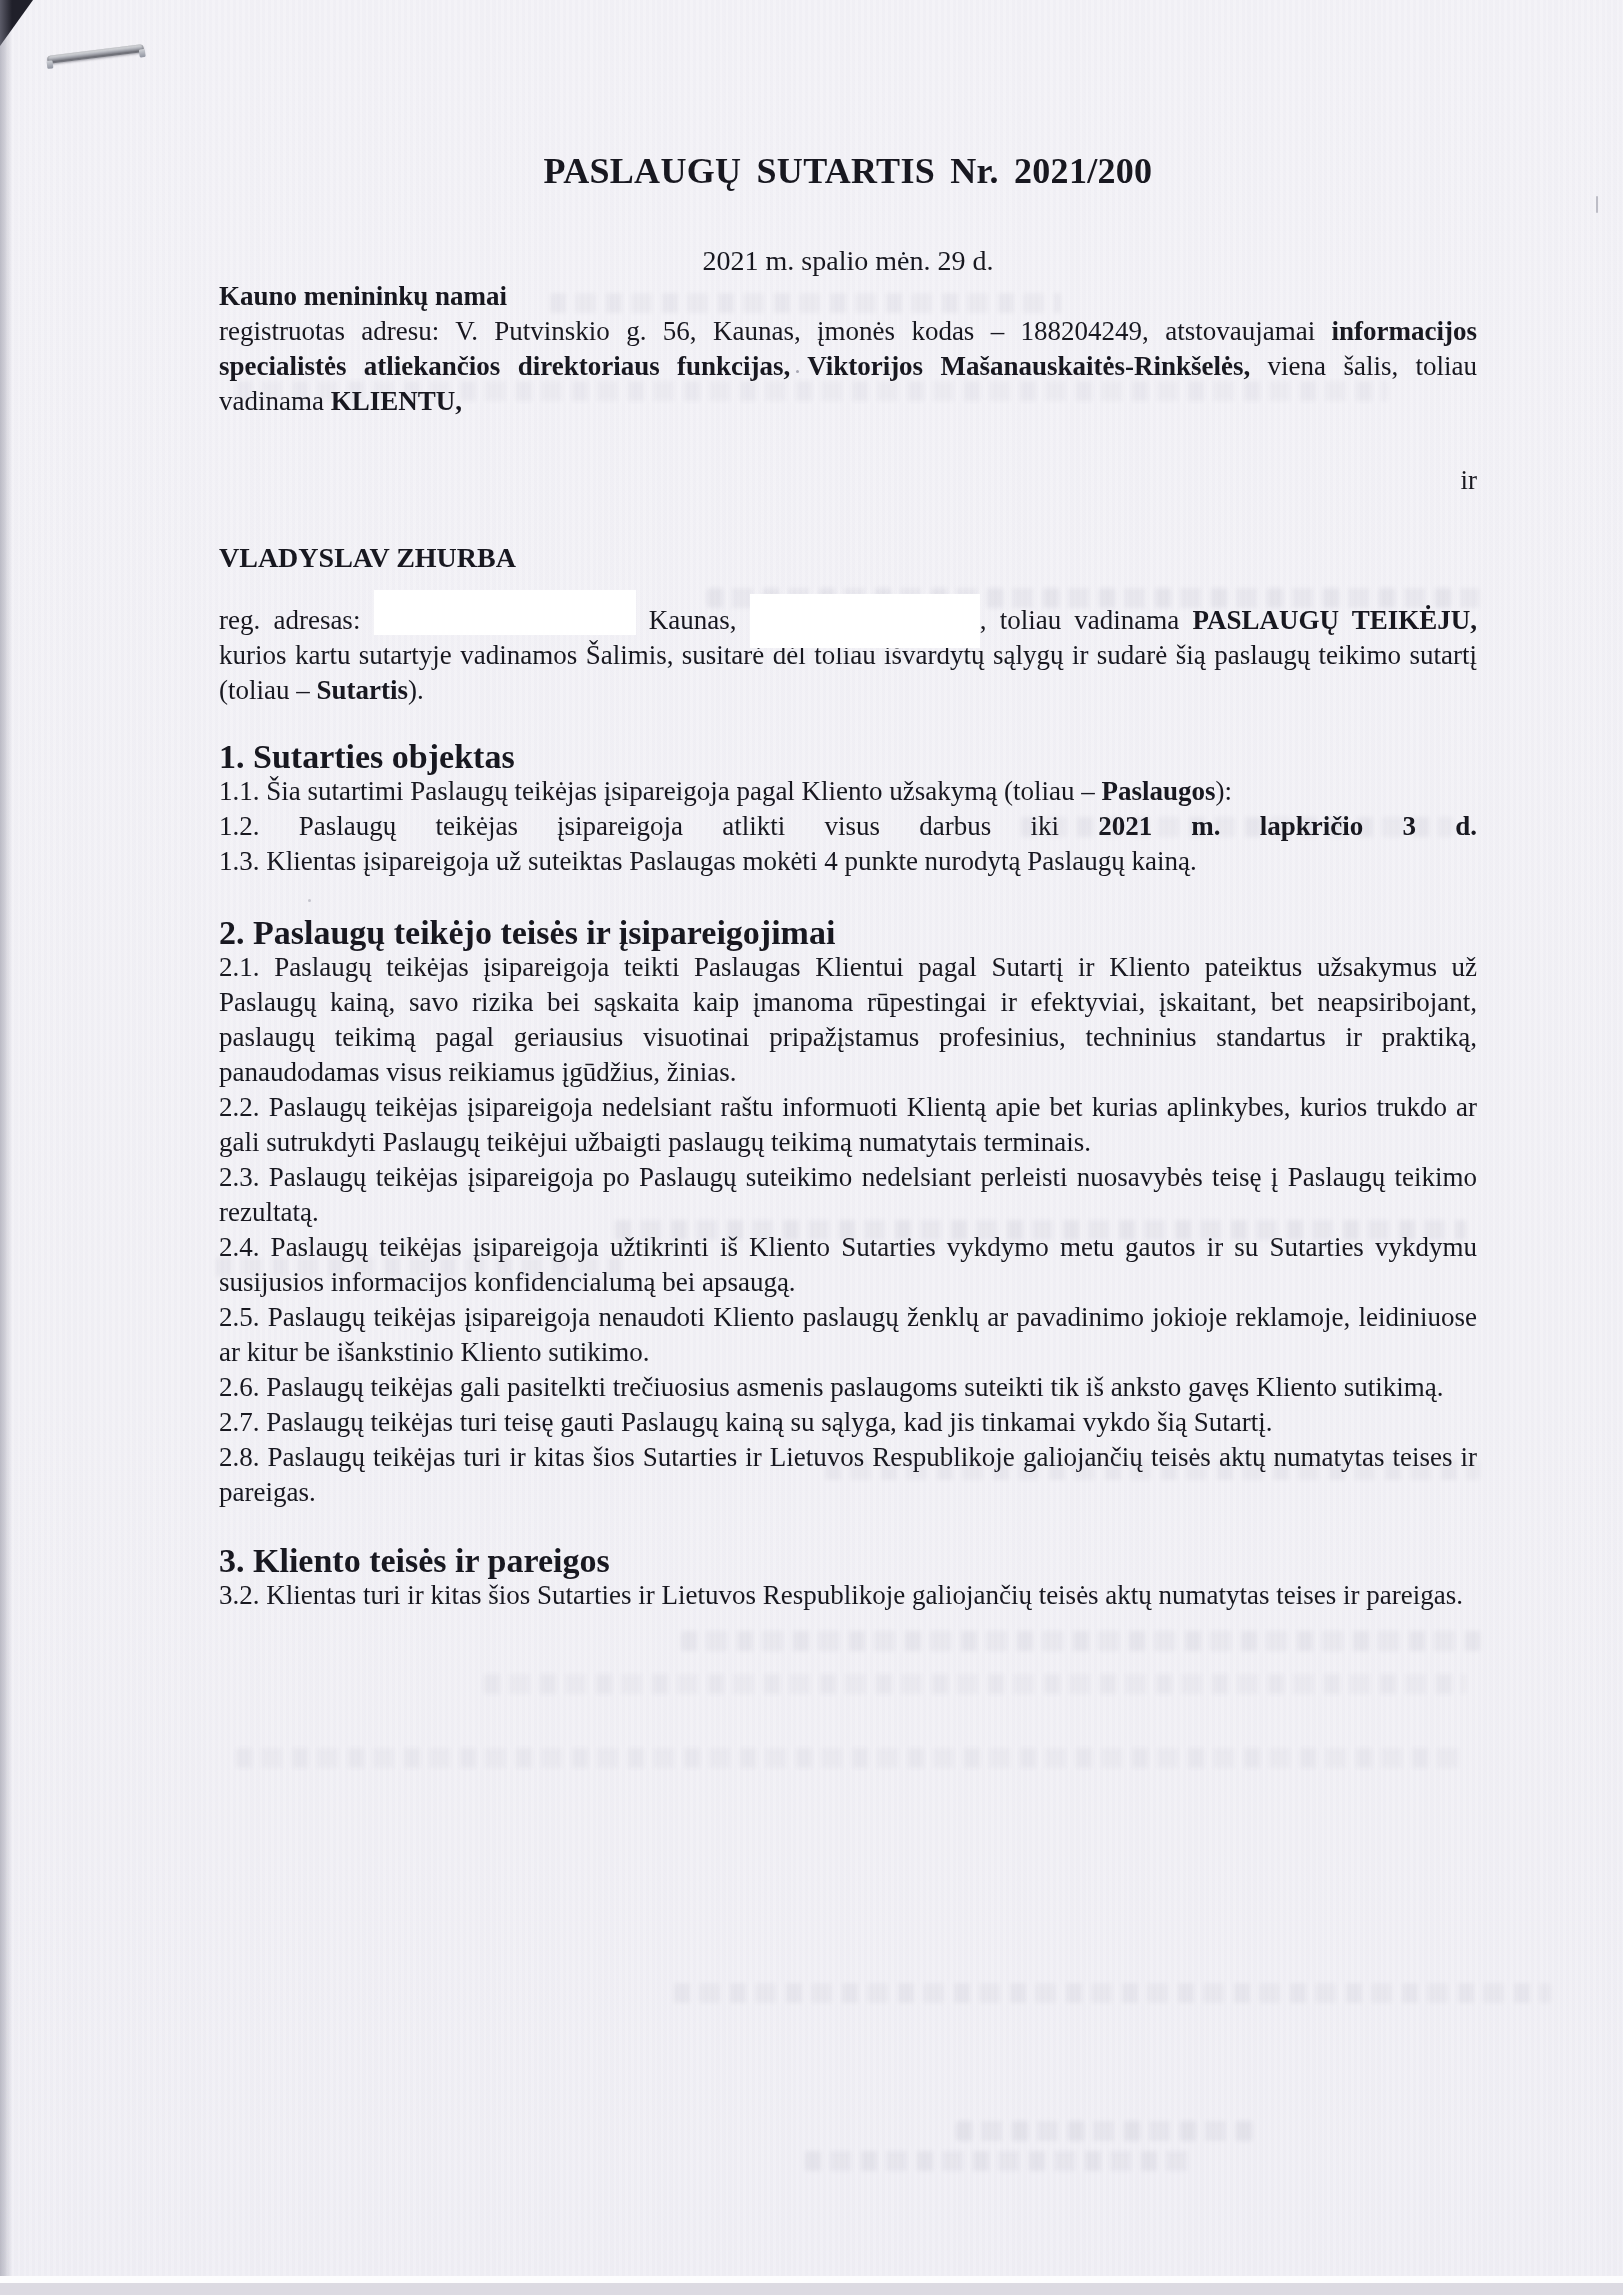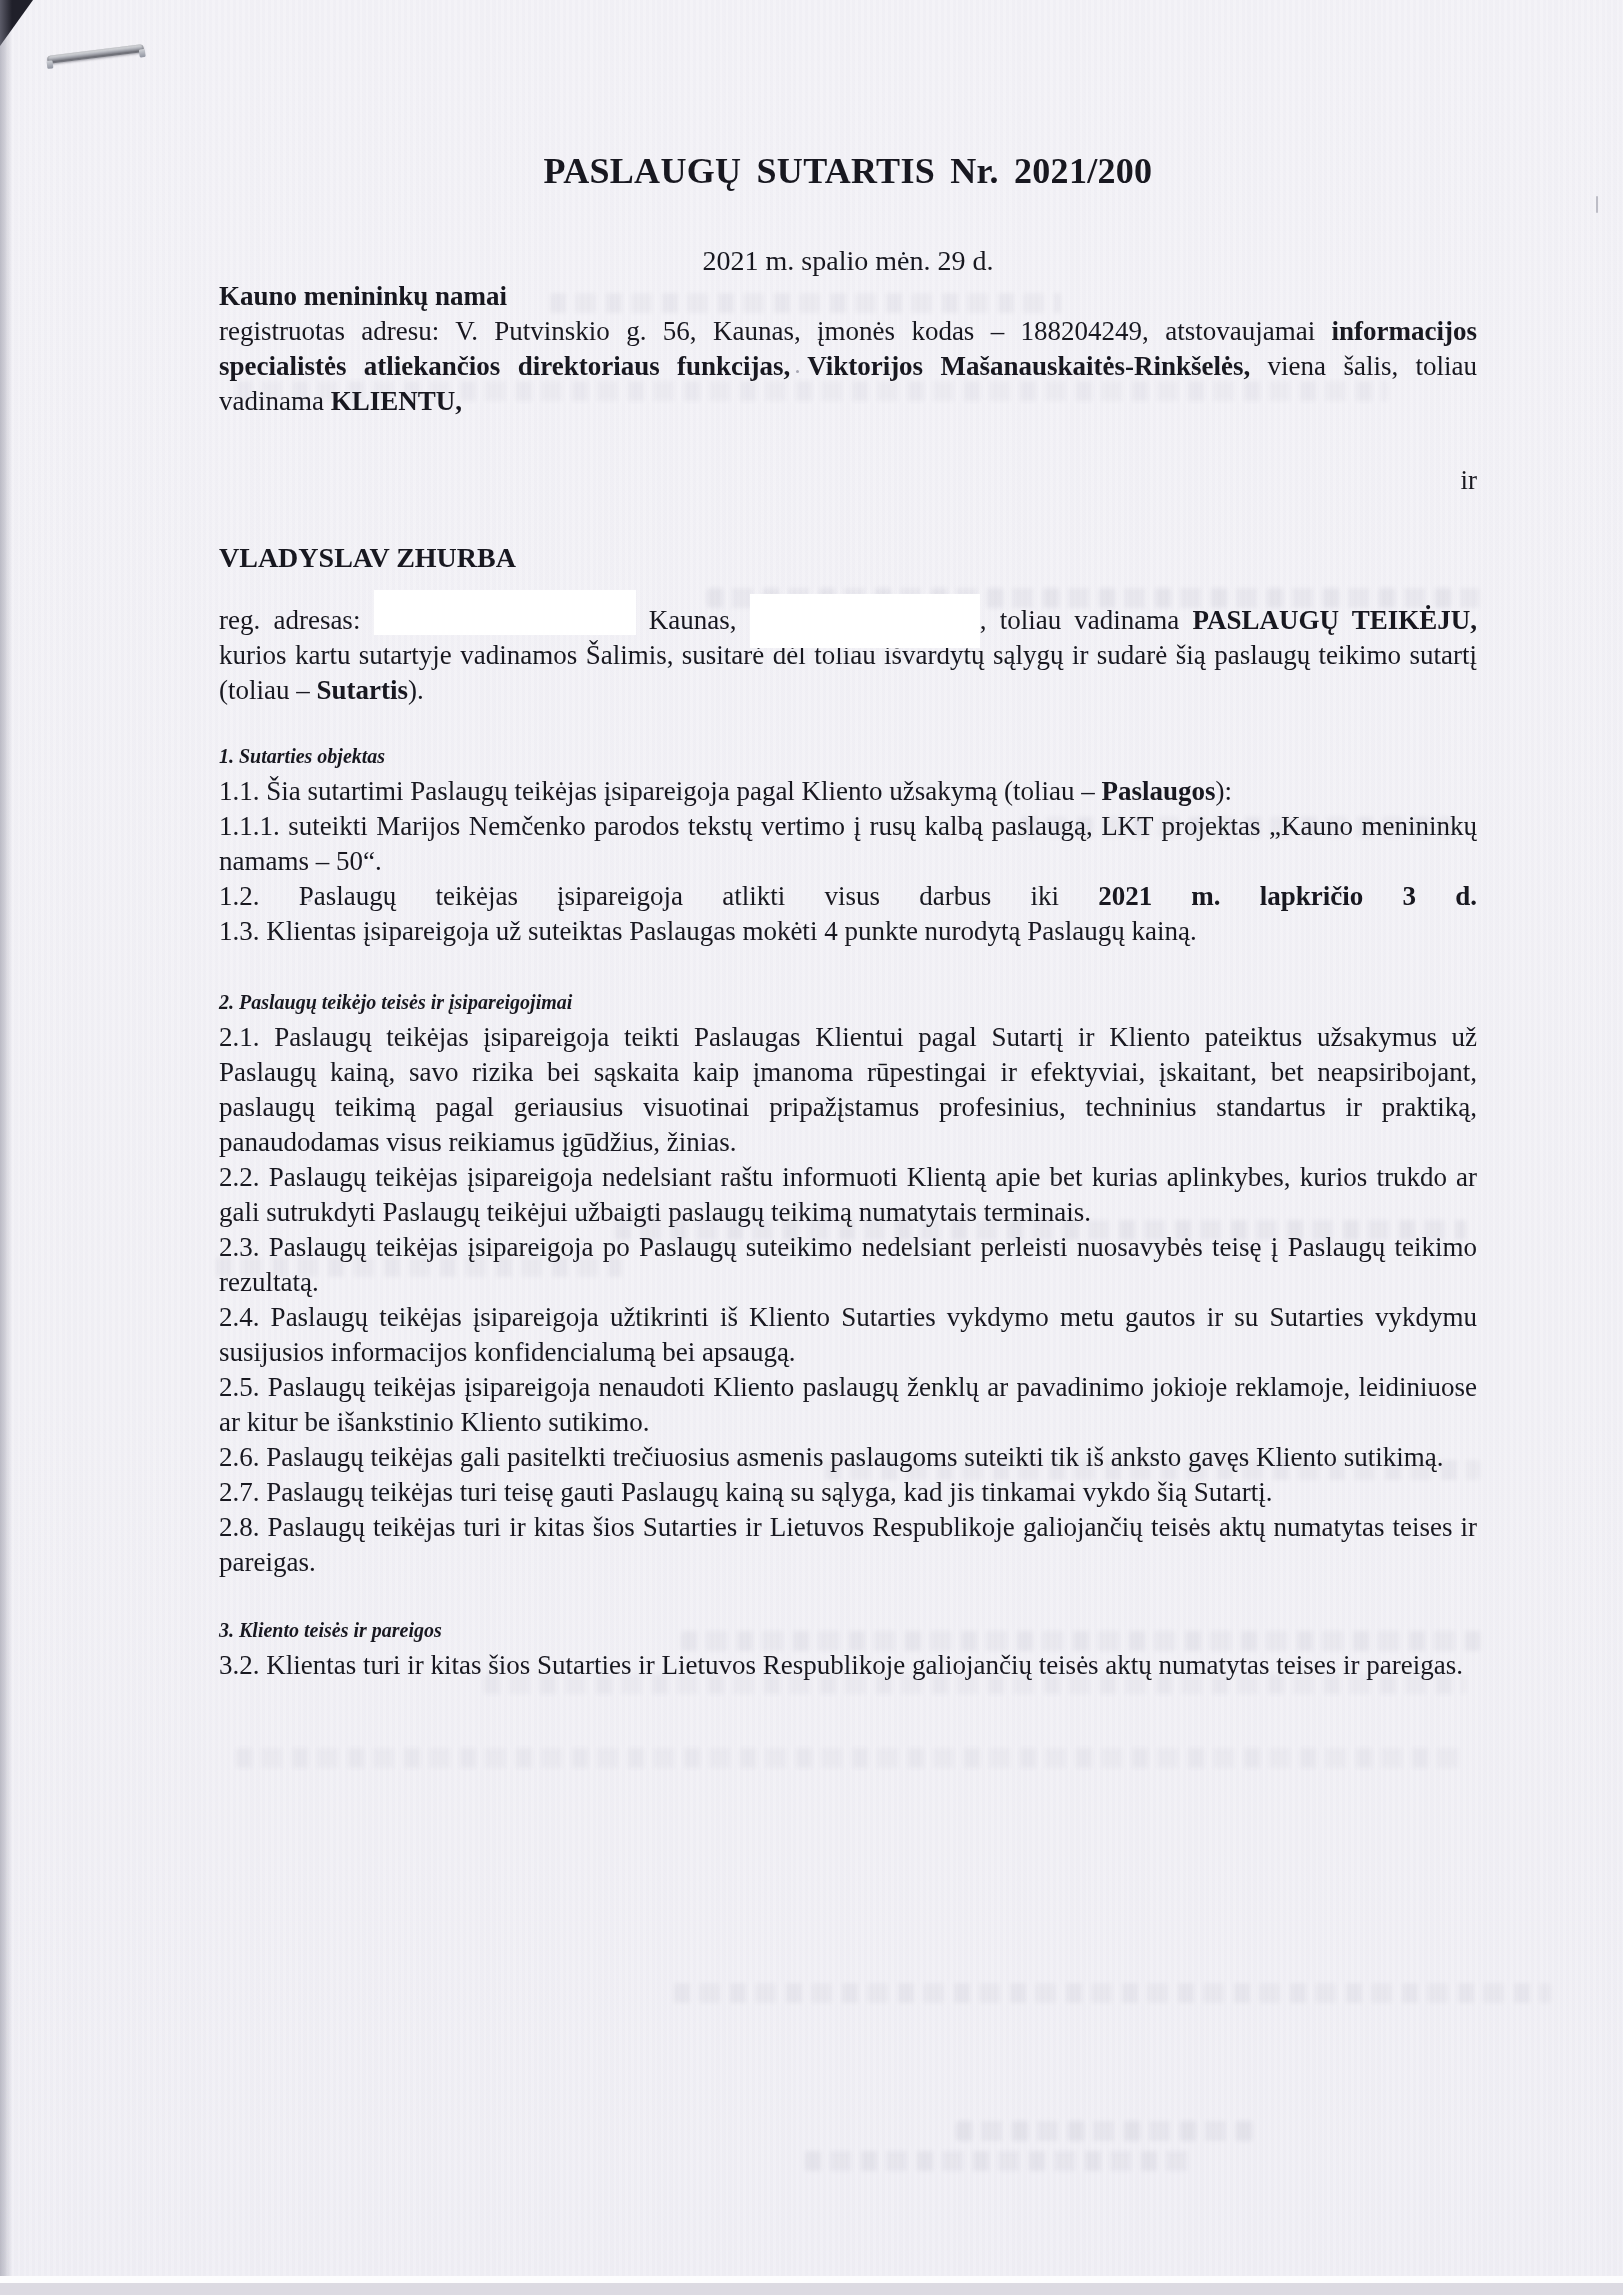--- a/index.html
+++ b/index.html
@@ -83,21 +83,21 @@
   .doc-date { margin-top: 52px; font-size: 28px; line-height: 37px; }
   .doc-city { margin-top: 35px; font-size: 28px; line-height: 37px; }
 
   .party1-name { margin-top: 75px; font-weight: bold; text-align: left; }
   .para { margin: 0; }
   .conj { margin-top: 44px; text-align: right; }
   .party2-name { margin-top: 42px; font-weight: bold; font-size: 28px; text-align: left; }
   .party2-para { margin-top: 28px; }
 
   .sec-h {
-    font-size: 20px; font-weight: bold; font-style: italic;
+    font-size: 34px; font-weight: bold; 
     line-height: 35px; margin: 0; text-align: left;
   }
   .sec-h.h1 { margin-top: 31px; }
   .sec-h.h2 { margin-top: 36px; }
   .sec-h.h3 { margin-top: 33px; }
   .item { margin: 0; }
   .item.stretch { text-align-last: justify; }
   .b { font-weight: bold; }
 
   
@@ -148,21 +148,20 @@
   <p class="para"><span>registruotas adresu: V. Putvinskio g. 56, Kaunas, įmonės kodas – 188204249, atstovaujamai </span><span class="b">informacijos specialistės atliekančios direktoriaus funkcijas, Viktorijos Mašanauskaitės-Rinkšelės,</span><span> viena šalis, toliau vadinama </span><span class="b">KLIENTU,</span></p>
 
   <p class="para conj">ir</p>
 
   <p class="para party2-name">VLADYSLAV ZHURBA</p>
   <p class="para party2-para"><span>reg. adresas: </span><span class="redact r1"></span><span> Kaunas, </span><span class="redact r2"></span><span>, toliau vadinama </span><span class="b">PASLAUGŲ TEIKĖJU,</span><span> kurios kartu sutartyje vadinamos Šalimis, susitarė dėl toliau išvardytų sąlygų ir sudarė šią paslaugų teikimo sutartį (toliau – </span><span class="b">Sutartis</span><span>).</span></p>
 
   <section>
     <h2 class="sec-h h1">1. Sutarties objektas</h2>
     <p class="item"><span>1.1. Šia sutartimi Paslaugų teikėjas įsipareigoja pagal Kliento užsakymą (toliau – </span><span class="b">Paslaugos</span><span>):</span></p>
-    <p class="item"><span>1.1.1. suteikti Marijos Nemčenko parodos tekstų vertimo į rusų kalbą paslaugą, LKT projektas „Kauno menininkų namams – 50“.</span></p>
     <p class="item stretch"><span>1.2. Paslaugų teikėjas įsipareigoja atlikti visus darbus iki </span><span class="b">2021 m. lapkričio 3 d.</span></p>
     <p class="item"><span>1.3. Klientas įsipareigoja už suteiktas Paslaugas mokėti 4 punkte nurodytą Paslaugų kainą.</span></p>
   </section>
 
   <section>
     <h2 class="sec-h h2">2. Paslaugų teikėjo teisės ir įsipareigojimai</h2>
     <p class="item"><span>2.1. Paslaugų teikėjas įsipareigoja teikti Paslaugas Klientui pagal Sutartį ir Kliento pateiktus užsakymus už Paslaugų kainą, savo rizika bei sąskaita kaip įmanoma rūpestingai ir efektyviai, įskaitant, bet neapsiribojant, paslaugų teikimą pagal geriausius visuotinai pripažįstamus profesinius, techninius standartus ir praktiką, panaudodamas visus reikiamus įgūdžius, žinias.</span></p>
     <p class="item"><span>2.2. Paslaugų teikėjas įsipareigoja nedelsiant raštu informuoti Klientą apie bet kurias aplinkybes, kurios trukdo ar gali sutrukdyti Paslaugų teikėjui užbaigti paslaugų teikimą numatytais terminais.</span></p>
     <p class="item"><span>2.3. Paslaugų teikėjas įsipareigoja po Paslaugų suteikimo nedelsiant perleisti nuosavybės teisę į Paslaugų teikimo rezultatą.</span></p>
     <p class="item"><span>2.4. Paslaugų teikėjas įsipareigoja užtikrinti iš Kliento Sutarties vykdymo metu gautos ir su Sutarties vykdymu susijusios informacijos konfidencialumą bei apsaugą.</span></p>

